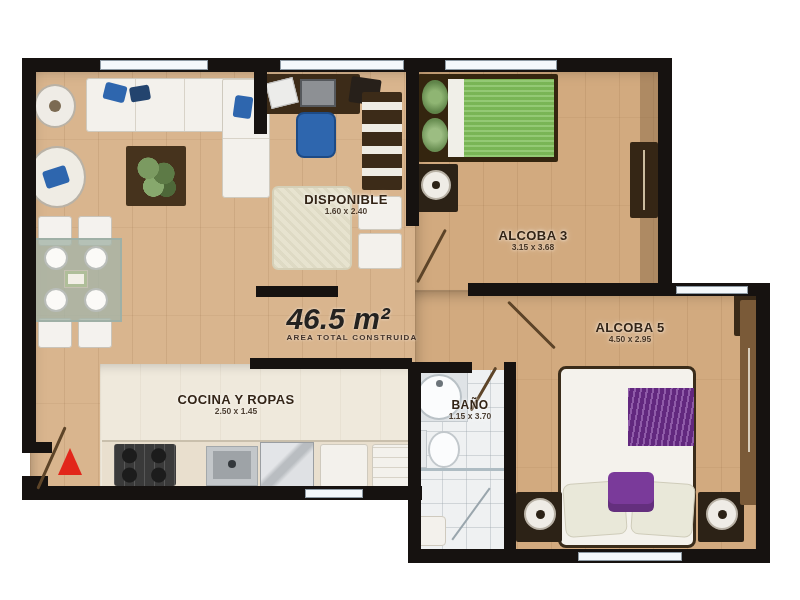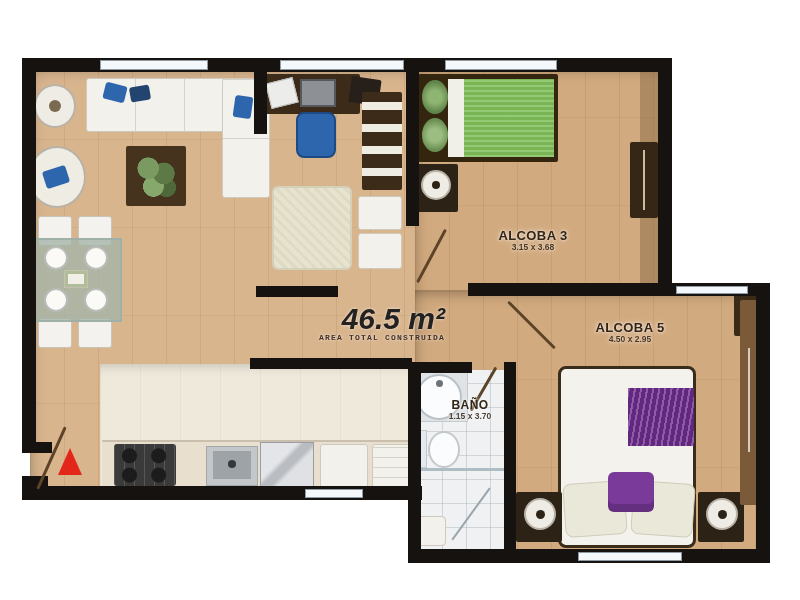--- a/index.html
+++ b/index.html
@@ -26,25 +26,25 @@
   .door{width:3px;background:#5d4428;z-index:36;border-radius:2px;}
   
   .furn{z-index:12;}
   .whitebox{background:#f3f1ec;border:1px solid #cfcabe;box-sizing:border-box;border-radius:3px;}
   .darkwood{background:#3c2b18;border-radius:2px;}
   
   .label{z-index:50;transform:translateX(-50%);text-align:center;color:#332416;
          text-shadow:0 0 3px rgba(255,255,255,.85),0 0 6px rgba(255,255,255,.5);white-space:nowrap;}
   .rname{font-size:13px;font-weight:800;letter-spacing:.4px;}
   .rdims{font-size:8.5px;font-weight:700;opacity:.85;margin-top:-1px;}
-  .area-label{z-index:50;transform:translateX(-50%);text-align:right;white-space:nowrap;margin-left:30px;}
+  .area-label{z-index:50;transform:translateX(-50%);text-align:left;white-space:nowrap;}
   .area-main{font-size:30px;font-weight:800;font-style:italic;color:#242220;
              text-shadow:0 0 3px rgba(255,255,255,.7);}
   .area-sub{font-size:8px;font-weight:700;letter-spacing:1.2px;color:#43332a;margin-top:-3px;
-            text-shadow:0 0 3px rgba(255,255,255,.7);font-family:Liberation Mono, monospace;}
+            text-shadow:0 0 3px rgba(255,255,255,.7);}
   .ring{border-radius:50%;background:#efece6;border:2px solid #b9b2a6;box-sizing:border-box;
         display:flex;align-items:center;justify-content:center;}
   .dot{border-radius:50%;background:#2c2216;}
   .plate{position:absolute;border-radius:50%;background:#fbfaf7;border:2px solid #b9bdb9;box-sizing:border-box;z-index:14;}
   .chair{position:absolute;background:#f4f2ee;border:1px solid #c9c4ba;border-radius:3px;z-index:13;}
   .pillow-blue{position:absolute;background:#2e66ae;border-radius:3px;z-index:14;}
 </style>
 </head>
 <body>
 
@@ -182,30 +182,38 @@
   <div class="abs window" style="left:578px;top:552px;width:104px;height:9px;"></div>
 
   <div class="abs door" style="left:50px;top:424px;height:68px;transform:rotate(24deg);"></div>
   <div class="abs door" style="left:430px;top:226px;height:60px;transform:rotate(28deg);"></div>
   <div class="abs door" style="left:530px;top:292px;height:66px;transform:rotate(-45deg);"></div>
   <div class="abs door" style="left:482px;top:364px;height:50px;transform:rotate(30deg);"></div>
 
   <div class="abs" style="left:58px;top:448px;width:0;height:0;z-index:40;
        border-left:12px solid transparent;border-right:12px solid transparent;border-bottom:27px solid #e2261a;"></div>
 
+  <div class="abs label" style="left:346px;top:192px;">
+    <div class="rname">DISPONIBLE</div>
+    <div class="rdims">1.60 x 2.40</div>
+  </div>
   <div class="abs label" style="left:533px;top:228px;">
     <div class="rname">ALCOBA 3</div>
     <div class="rdims">3.15 x 3.68</div>
   </div>
   <div class="abs label" style="left:630px;top:320px;">
     <div class="rname">ALCOBA 5</div>
     <div class="rdims">4.50 x 2.95</div>
   </div>
   <div class="abs label" style="left:470px;top:398px;">
     <div class="rname" style="font-size:12px;">BAÑO</div>
     <div class="rdims">1.15 x 3.70</div>
   </div>
+  <div class="abs label" style="left:236px;top:392px;">
+    <div class="rname">COCINA Y ROPAS</div>
+    <div class="rdims">2.50 x 1.45</div>
+  </div>
   <div class="abs area-label" style="left:352px;top:302px;">
     <div class="area-main">46.5 m²</div>
     <div class="area-sub">AREA TOTAL CONSTRUIDA</div>
   </div>
 
 </div>
 
 </body></html>

